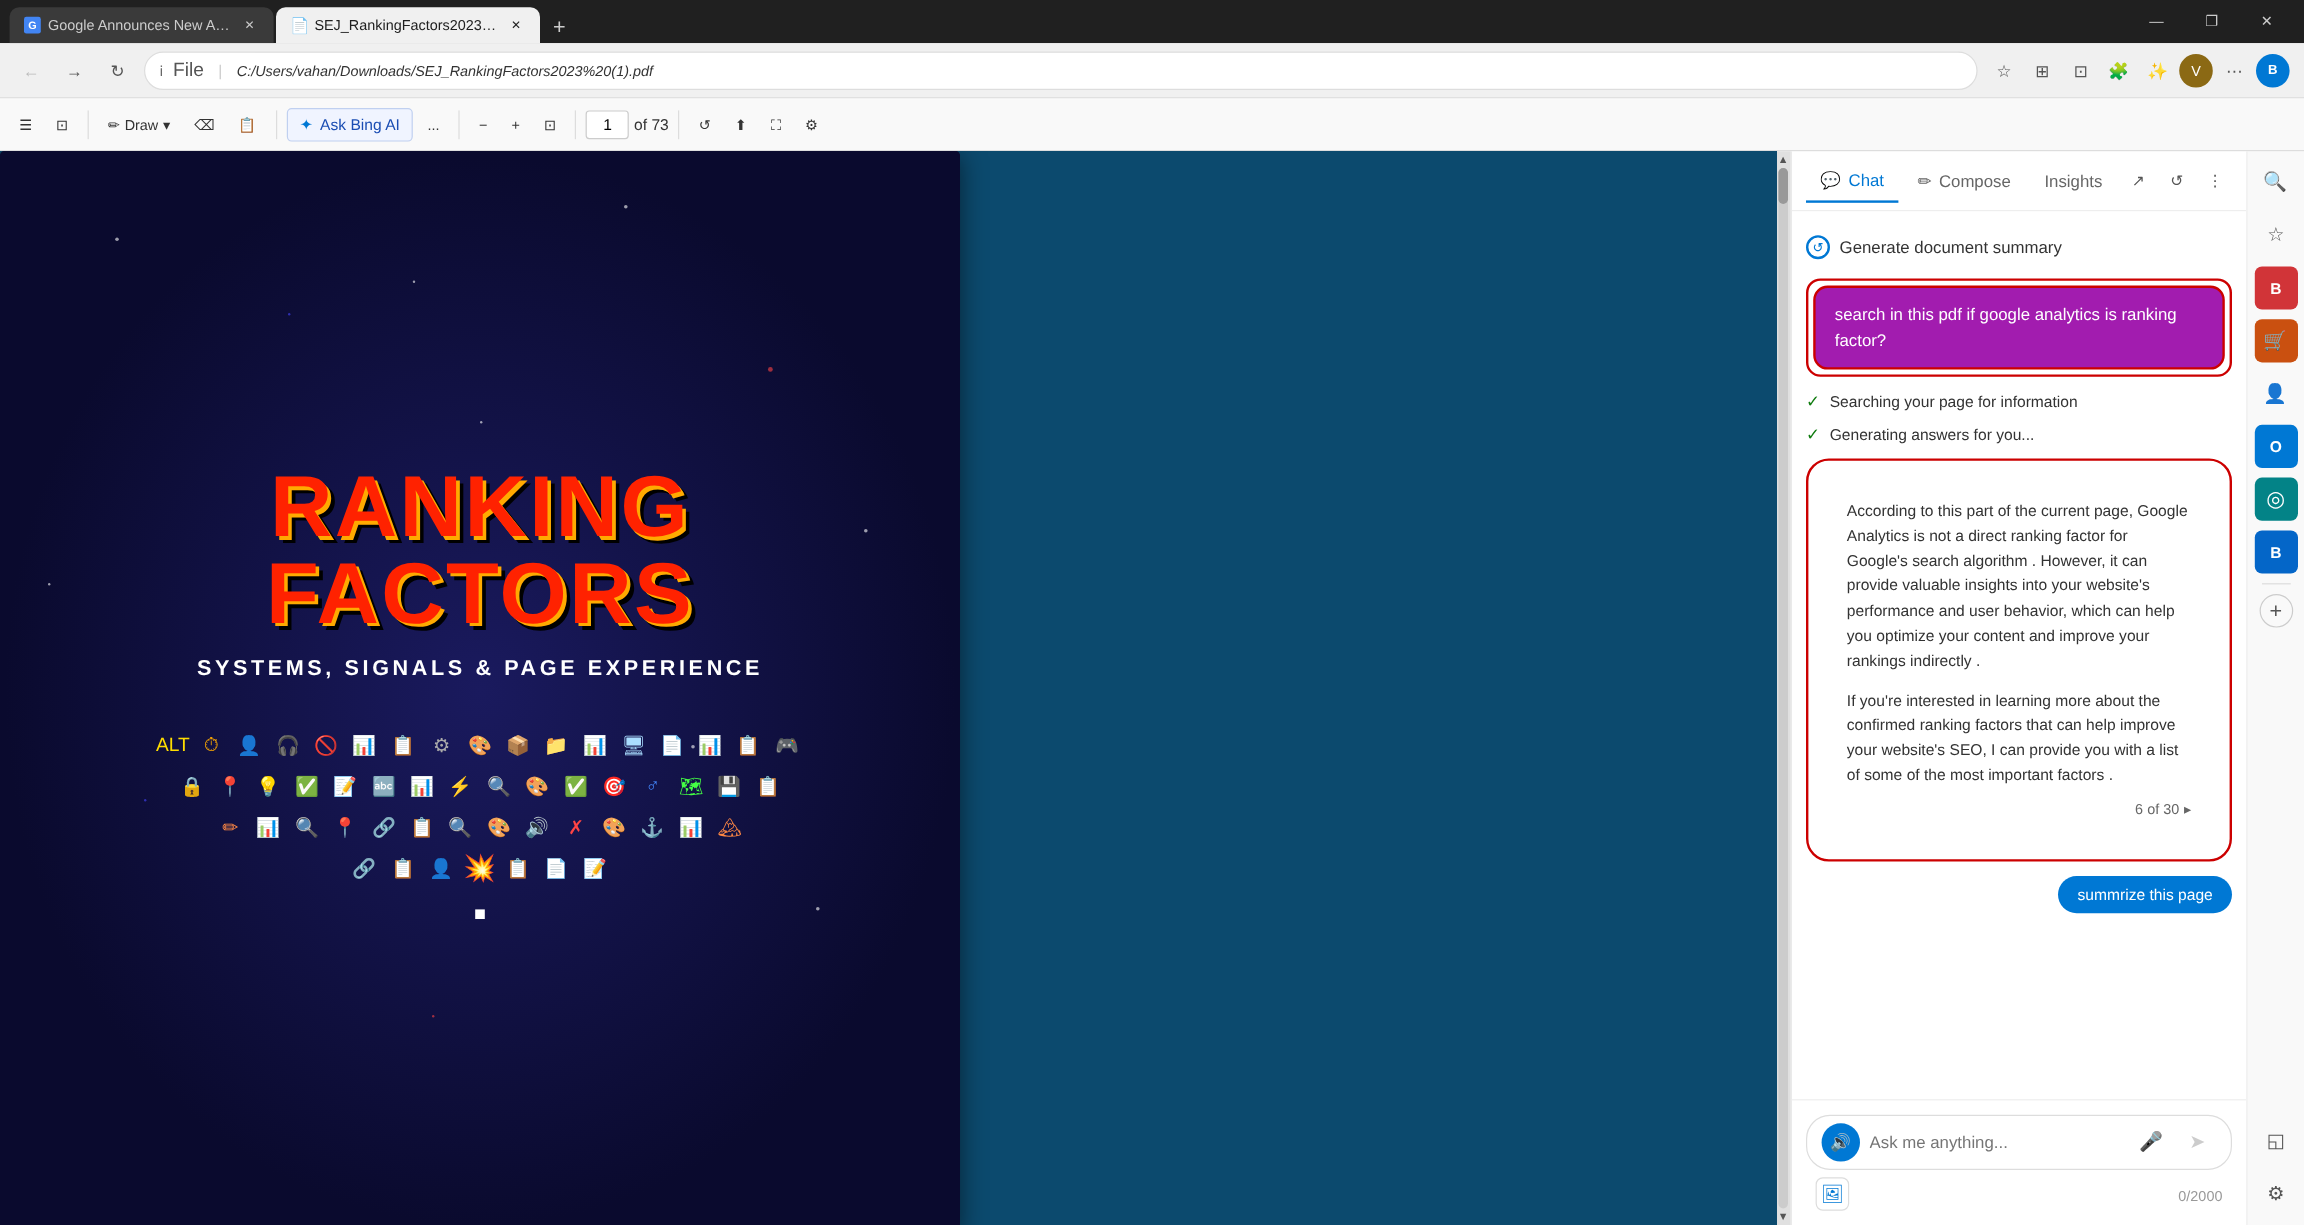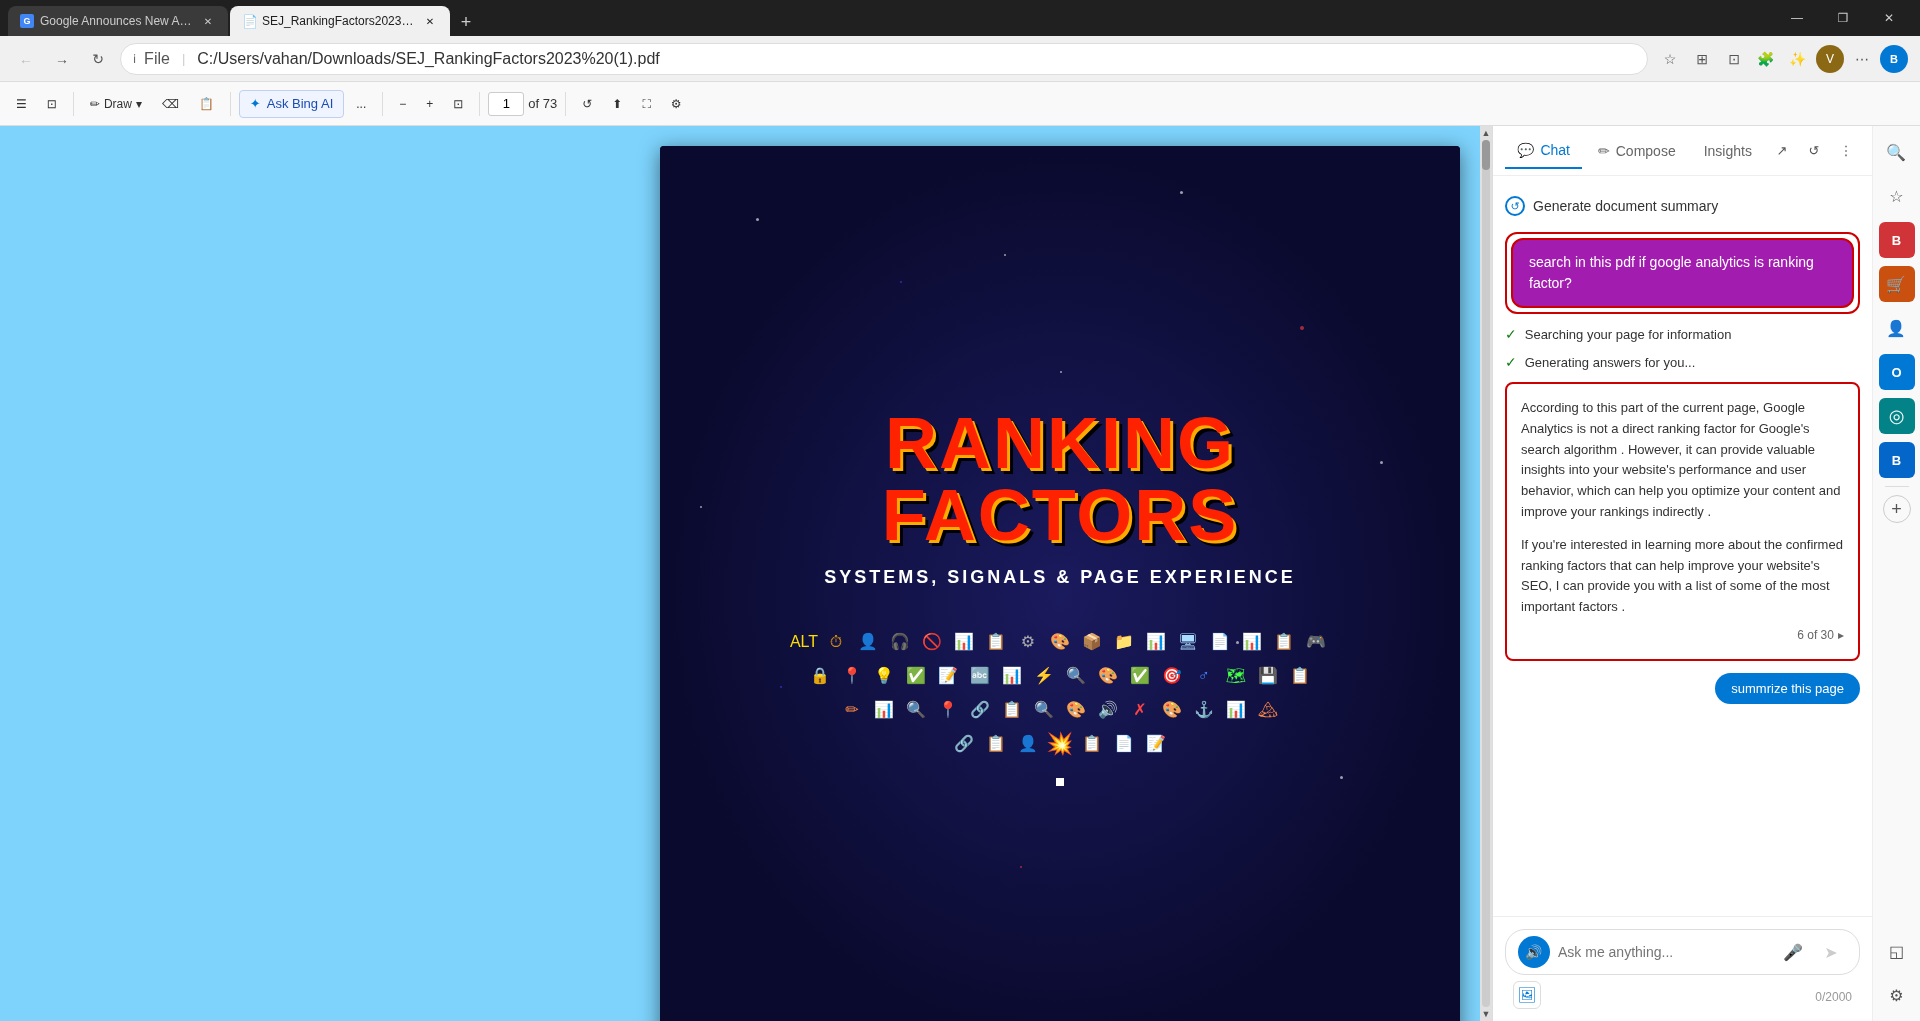--- a/index.html
+++ b/index.html
@@ -13,39 +13,39 @@
     .tab-icon { width: 14px; height: 14px; flex-shrink: 0; }
     .tab-title { flex: 1; overflow: hidden; text-overflow: ellipsis; white-space: nowrap; font-size: 12px; }
     .tab-close { width: 16px; height: 16px; border-radius: 50%; display: flex; align-items: center; justify-content: center; font-size: 10px; flex-shrink: 0; cursor: pointer; }
     .tab-new { width: 28px; height: 28px; display: flex; align-items: center; justify-content: center; color: #ccc; font-size: 18px; cursor: pointer; border-radius: 50%; }
 
     .nav-bar { display: flex; align-items: center; height: 46px; background: #f0f0f0; padding: 0 12px; gap: 8px; border-bottom: 1px solid #ddd; }
     .nav-btn { width: 28px; height: 28px; display: flex; align-items: center; justify-content: center; border-radius: 50%; cursor: pointer; color: #555; font-size: 14px; border: none; background: transparent; }
     .nav-btn.disabled { color: #bbb; cursor: default; }
     .address-bar { flex: 1; height: 32px; background: white; border: 1px solid #ddd; border-radius: 16px; display: flex; align-items: center; padding: 0 12px; font-size: 13px; color: #333; gap: 8px; }
     .address-bar-icon { color: #666; font-size: 12px; }
-    .address-text { flex: 1; color: #333; font-size: 16px; }
+    .address-text { flex: 1; color: #333; font-size: 12px; font-style: italic; }
     .nav-actions { display: flex; align-items: center; gap: 4px; }
     .nav-action-btn { width: 28px; height: 28px; display: flex; align-items: center; justify-content: center; border-radius: 50%; cursor: pointer; color: #555; font-size: 14px; border: none; background: transparent; }
     .profile-btn { width: 28px; height: 28px; border-radius: 50%; background: #8B6914; display: flex; align-items: center; justify-content: center; color: white; font-size: 12px; cursor: pointer; }
     .bing-btn { width: 28px; height: 28px; border-radius: 50%; background: #0078d4; display: flex; align-items: center; justify-content: center; color: white; font-size: 11px; font-weight: bold; cursor: pointer; }
 
     
     .pdf-toolbar { display: flex; align-items: center; height: 44px; background: #f9f9f9; border-bottom: 1px solid #ddd; padding: 0 8px; gap: 4px; flex-shrink: 0; }
     .pdf-tool-btn { height: 28px; padding: 0 8px; display: flex; align-items: center; gap: 4px; border-radius: 4px; cursor: pointer; font-size: 12px; color: #333; border: none; background: transparent; }
     .pdf-tool-sep { width: 1px; height: 24px; background: #ddd; margin: 0 4px; }
     .ask-bing-btn { background: #f0f4ff; border: 1px solid #c0d0f0; border-radius: 4px; padding: 0 10px; height: 28px; display: flex; align-items: center; gap: 6px; cursor: pointer; font-size: 13px; font-weight: 500; color: #1a4db3; }
     .page-input { width: 36px; height: 24px; border: 1px solid #ccc; border-radius: 3px; text-align: center; font-size: 13px; }
     .page-of { font-size: 13px; color: #333; }
 
     
     .main-area { display: flex; flex: 1; overflow: hidden; }
 
     
-    .pdf-area { flex: 1; background: #7dd3fc; overflow: auto; display: flex; justify-content: flex-end; align-items: flex-start; padding: 20px; position: relative; }
+    .pdf-area { flex: 1; background: #0c4a6e; overflow: auto; display: flex; justify-content: flex-start; align-items: flex-start; position: relative; }
     .pdf-page { width: 800px; min-height: 900px; background: #0a0a2e; border-radius: 4px; box-shadow: 0 4px 20px rgba(0,0,0,0.5); overflow: hidden; position: relative; display: flex; flex-direction: column; align-items: center; justify-content: center; padding: 40px 20px; }
 
     
     .pdf-bg { position: absolute; top: 0; left: 0; right: 0; bottom: 0; background: radial-gradient(ellipse at center, #1a1a5e 0%, #0a0a2e 70%); }
     .pdf-stars { position: absolute; top: 0; left: 0; right: 0; bottom: 0; }
     .star { position: absolute; width: 3px; height: 3px; border-radius: 50%; background: white; opacity: 0.6; }
     .pdf-content { position: relative; z-index: 1; text-align: center; width: 100%; }
     .ranking-title { font-family: 'Arial Black', 'Impact', sans-serif; font-size: 72px; font-weight: 900; color: #ff2200; text-shadow: 3px 3px 0 #ffaa00, 6px 6px 0 #000; line-height: 1; letter-spacing: 2px; display: block; }
     .factors-title { font-family: 'Arial Black', 'Impact', sans-serif; font-size: 72px; font-weight: 900; color: #ff2200; text-shadow: 3px 3px 0 #ffaa00, 6px 6px 0 #000; line-height: 1; letter-spacing: 2px; display: block; }
     .year-title { font-family: 'Arial Black', 'Impact', sans-serif; font-size: 90px; font-weight: 900; color: #ffdd00; text-shadow: 3px 3px 0 #ff8800, 6px 6px 0 #000; line-height: 1; display: block; margin: 10px 0; }
@@ -75,21 +75,21 @@
     .gen-icon { width: 20px; height: 20px; border-radius: 50%; border: 2px solid #0078d4; display: flex; align-items: center; justify-content: center; font-size: 11px; color: #0078d4; flex-shrink: 0; }
 
     
     .user-message { background: #a21caf; color: white; border-radius: 12px; padding: 12px 16px; font-size: 14px; line-height: 1.5; border: 2px solid #cc0000; align-self: flex-end; max-width: 100%; }
 
     
     .status-item { display: flex; align-items: center; gap: 8px; font-size: 13px; color: #333; }
     .check-icon { color: #107c10; font-size: 14px; }
 
     
-    .ai-response { border: 2px solid #cc0000; border-radius: 8px; padding: 14px; font-size: 13px; color: #333; line-height: 1.6; }
+    .ai-response { border: 2px solid #cc0000; border-radius: 19px; padding: 32px; font-size: 13px; color: #333; line-height: 1.6; }
     .ai-response p { margin-bottom: 12px; }
     .ai-response p:last-of-type { margin-bottom: 8px; }
     .response-footer { text-align: right; font-size: 12px; color: #666; display: flex; align-items: center; justify-content: flex-end; gap: 4px; margin-top: 8px; }
 
     
     .suggest-btn { background: #0078d4; color: white; border: none; border-radius: 16px; padding: 8px 16px; font-size: 13px; cursor: pointer; align-self: flex-end; }
 
     
     .chat-input-area { border-top: 1px solid #eee; padding: 12px; }
     .chat-input-row { display: flex; align-items: center; gap: 8px; border: 1px solid #ddd; border-radius: 20px; padding: 6px 12px; background: white; }

